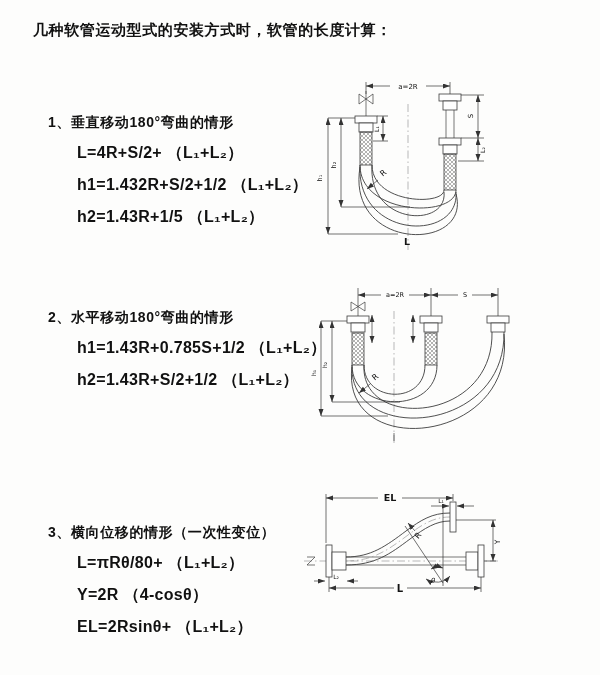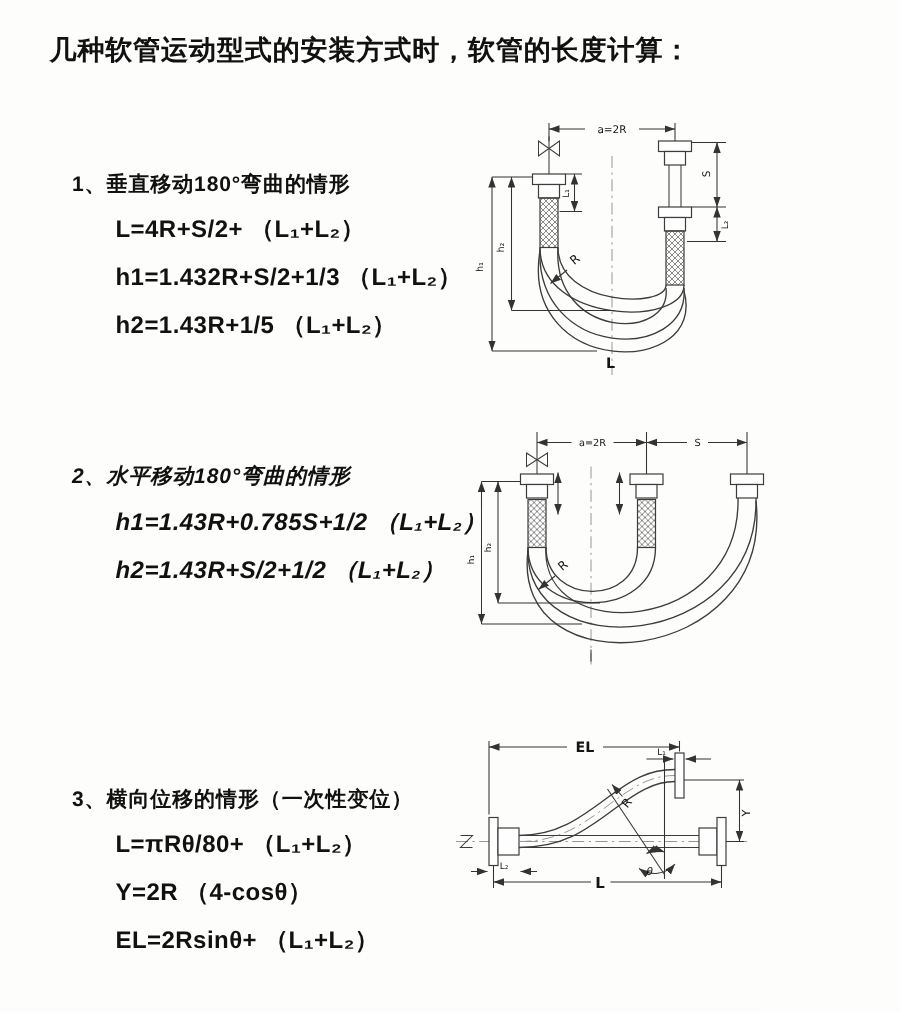--- a/index.html
+++ b/index.html
@@ -2,31 +2,31 @@
 <html><head>
 <meta charset="utf-8">
 <style>
   html,body{margin:0;padding:0;}
   body{
     width:600px;height:675px;background:#ffffff;
     font-family:"Liberation Sans","DejaVu Sans",sans-serif;color:#111;
   }
   .page{position:relative;width:600px;height:675px;background:#fdfdfc;overflow:hidden;}
   .title{
-    position:absolute;left:33px;top:21px;font-size:18px;font-weight:bold;
+    position:absolute;left:33px;top:21px;font-size:15px;font-weight:bold;
     letter-spacing:.6px;white-space:nowrap;
   }
   .section{position:absolute;left:48px;}
   .sec-heading{font-size:14px;font-weight:bold;letter-spacing:.6px;margin:0 16px 11px 0;white-space:nowrap;}
   .formula{
     font-size:16px;font-weight:bold;letter-spacing:.3px;
     margin:0 0 11px 0;padding-left:29px;white-space:nowrap;
   }
   #sec1{top:114px;}
-  #sec2{top:309px;font-style:italic;}
+  #sec2{top:309px;}
   #sec3{top:524px;}
   .diagram{position:absolute;}
   #d1{left:298px;top:68px;}
   #d2{left:308px;top:283px;}
   #d3{left:298px;top:480px;}
   svg{display:block;}
   svg text{fill:#141414;font-family:"DejaVu Sans","Liberation Sans",sans-serif;}
   .thin{stroke:#3c3c3c;stroke-width:.7;fill:none;}
   .hose{stroke:#3c3c3c;stroke-width:.9;fill:none;}
   .cl{stroke:#8a8a8a;stroke-width:.6;stroke-dasharray:8 3 1.5 3;fill:none;}
@@ -37,21 +37,21 @@
 </head>
 <body>
 
 <div class="page">
 
   <div class="title">几种软管运动型式的安装方式时，软管的长度计算：</div>
 
   <div class="section" id="sec1">
     <div class="sec-heading">1、垂直移动180°弯曲的情形</div>
     <div class="formula">L=4R+S/2+ （L₁+L₂）</div>
-    <div class="formula">h1=1.432R+S/2+1/3 （L₁+L₂）</div>
+    <div class="formula">h1=1.432R+S/2+1/2 （L₁+L₂）</div>
     <div class="formula">h2=1.43R+1/5 （L₁+L₂）</div>
   </div>
 
   <div class="section" id="sec2">
     <div class="sec-heading">2、水平移动180°弯曲的情形</div>
     <div class="formula">h1=1.43R+0.785S+1/2 （L₁+L₂）</div>
     <div class="formula">h2=1.43R+S/2+1/2 （L₁+L₂）</div>
   </div>
 
   <div class="section" id="sec3">

